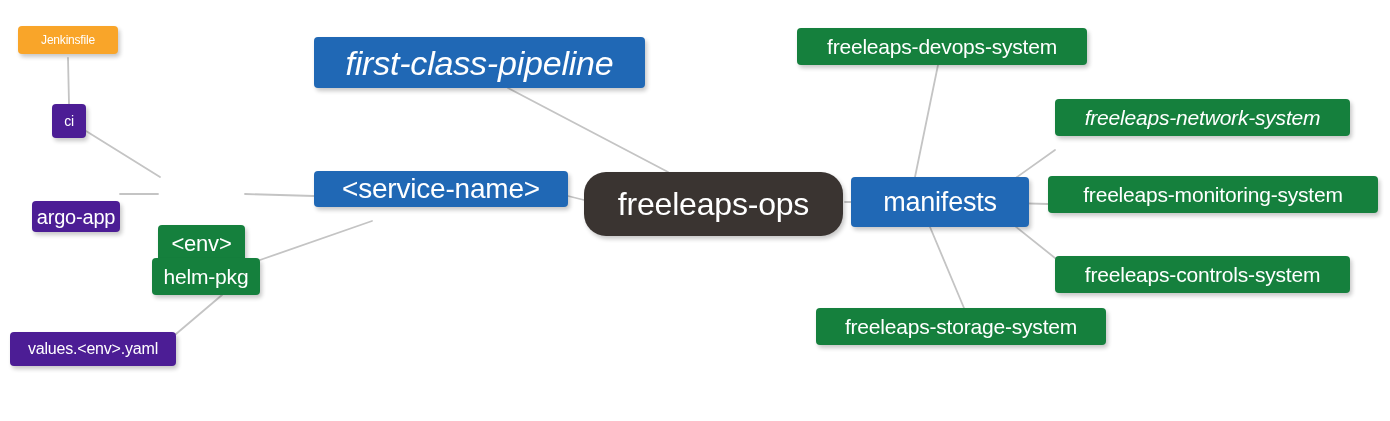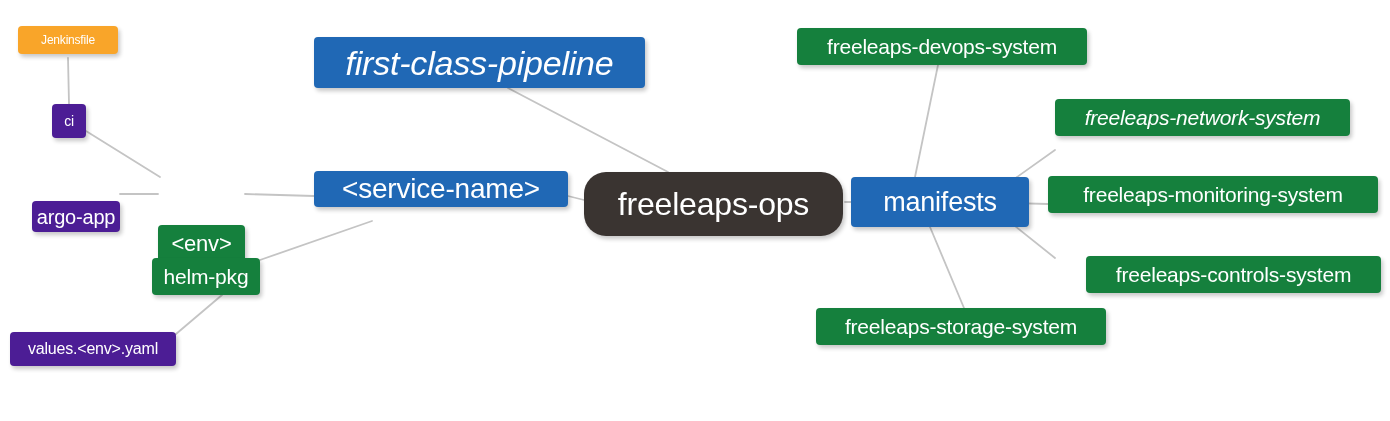--- a/index.html
+++ b/index.html
@@ -73,16 +73,16 @@
       <div class="node n-green" style="left: 158px; top: 189px; width: 87px; height: 38px; font-size: 22px; margin-top: 36px;">&lt;env&gt;</div>
       <div class="node n-green" style="left: 152px; top: 258px; width: 108px; height: 37px; font-size: 21px;">helm-pkg</div>
       <div class="node n-red" style="left: 10px; top: 332px; width: 166px; height: 34px; font-size: 16px;">values.&lt;env&gt;.yaml</div>
       <div class="node n-blue" style="left: 314px; top: 37px; width: 331px; height: 51px; font-size: 34px; font-style: italic;">first-class-pipeline</div>
       <div class="node n-blue" style="left: 314px; top: 171px; width: 254px; height: 36px; font-size: 28px;">&lt;service-name&gt;</div>
       <div class="node n-root" style="left: 584px; top: 172px; width: 259px; height: 64px; font-size: 32px; border-radius: 22px;">freeleaps-ops</div>
       <div class="node n-blue" style="left: 851px; top: 177px; width: 178px; height: 50px; font-size: 27px;">manifests</div>
       <div class="node n-green" style="left: 797px; top: 28px; width: 290px; height: 37px; font-size: 21px;">freeleaps-devops-system</div>
       <div class="node n-green" style="left: 1055px; top: 99px; width: 295px; height: 37px; font-size: 21px; font-style: italic;">freeleaps-network-system</div>
       <div class="node n-green" style="left: 1048px; top: 176px; width: 330px; height: 37px; font-size: 21px;">freeleaps-monitoring-system</div>
-      <div class="node n-green" style="left: 1055px; top: 256px; width: 295px; height: 37px; font-size: 21px; margin-left: 31px;">freeleaps-controls-system</div>
+      <div class="node n-green" style="left: 1055px; top: 256px; width: 295px; height: 37px; font-size: 21px;">freeleaps-controls-system</div>
       <div class="node n-green" style="left: 816px; top: 308px; width: 290px; height: 37px; font-size: 21px;">freeleaps-storage-system</div>
     </div>
 </div>
 
 </body></html>

